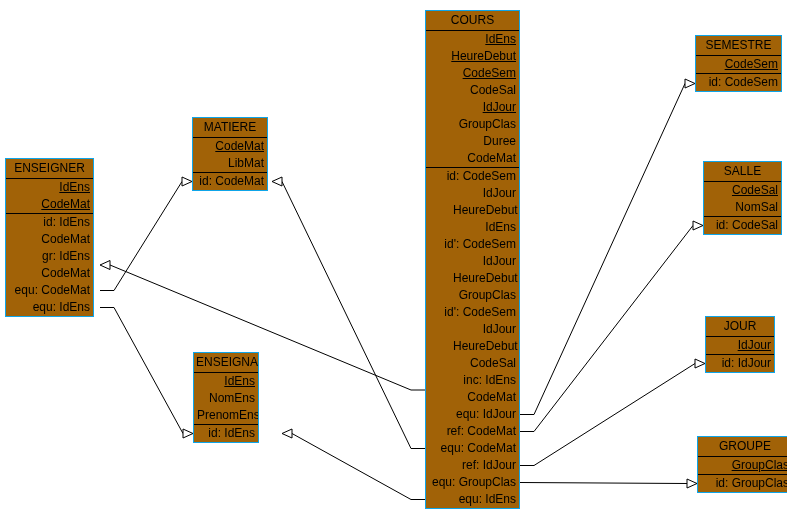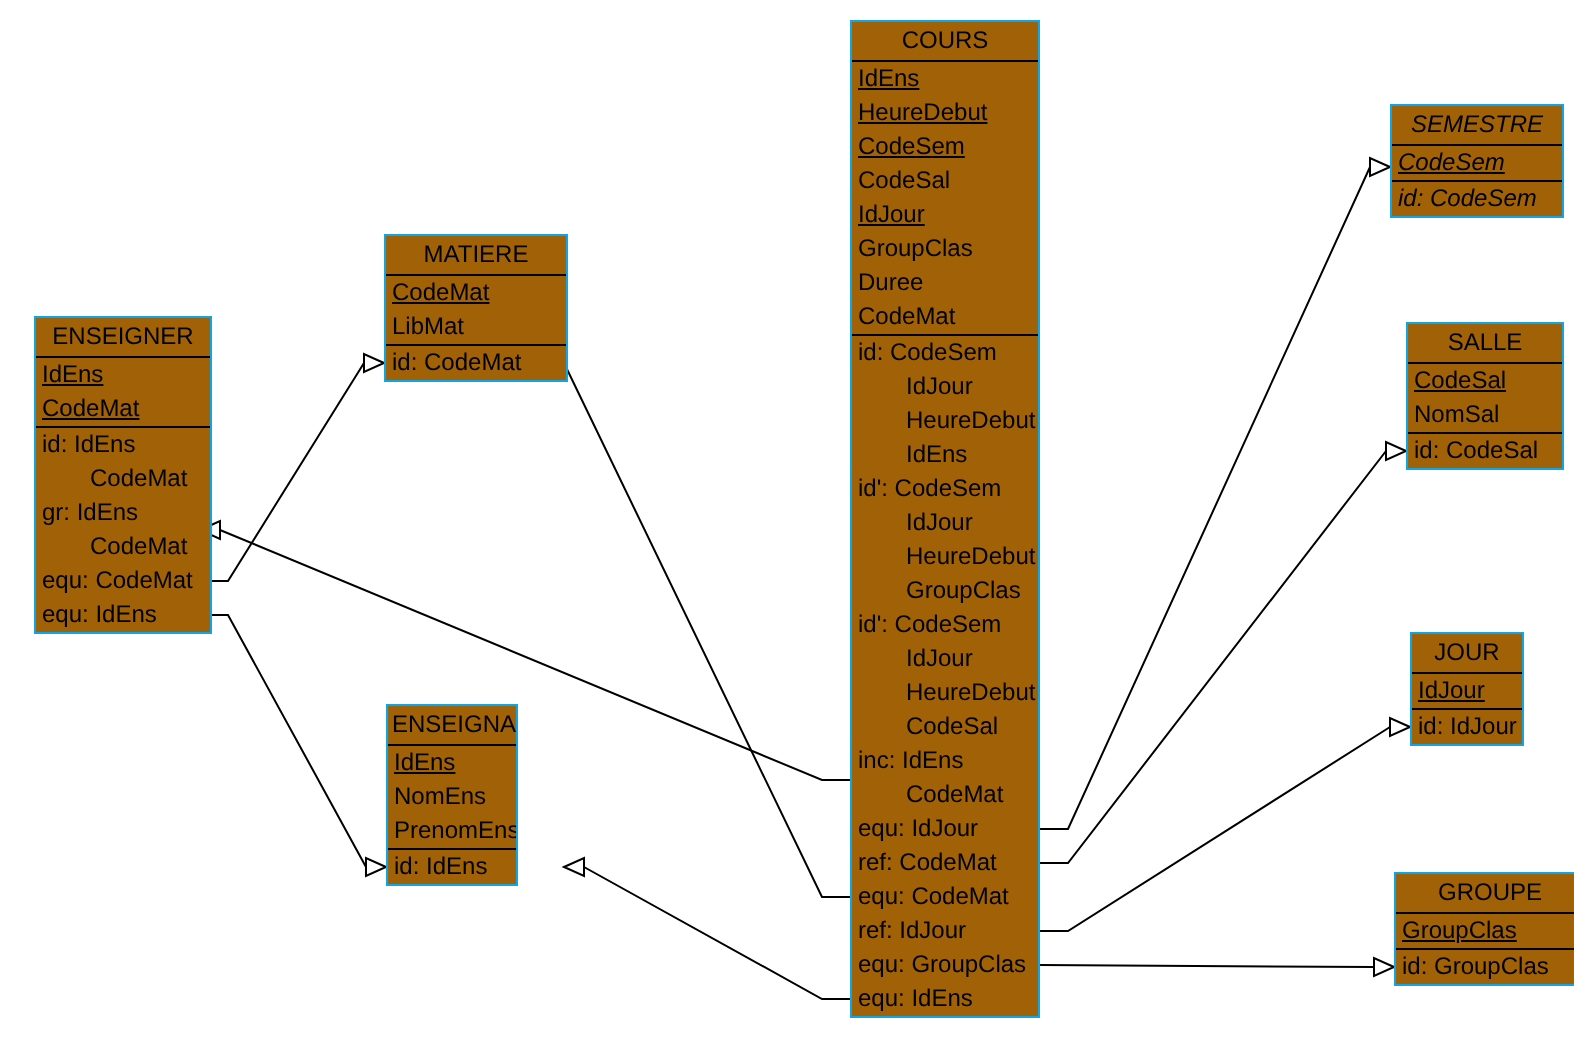--- a/index.html
+++ b/index.html
@@ -10,21 +10,21 @@
   }
   #wires{position:absolute;left:0;top:0;width:787px;height:527px;}
   .entity{
     position:absolute;background:#a16207;border:1px solid #0ea5e9;box-sizing:border-box;
   }
   .e-title{
     height:19px;line-height:19px;text-align:center;border-bottom:1px solid #000;
     padding:0 2px;white-space:nowrap;overflow:hidden;
   }
   .e-attrs{border-bottom:1px solid #000;}
-  .row{height:17px;line-height:17px;padding:0 3px;white-space:nowrap;overflow:hidden;}
+  .row{height:17px;line-height:17px;padding:0 3px;white-space:nowrap;overflow:hidden;text-align:right;}
   .row.u{text-decoration:underline;}
   .row.indent{padding-left:27px;}
   polyline{fill:none;stroke:#000;stroke-width:1;}
   polygon{fill:#fff;stroke:#000;stroke-width:1;}
 </style>
 </head>
 <body>
 
 <div id="canvas">
 
@@ -60,37 +60,37 @@
     <g>
       <polyline points="520,465.5 534,465.5 695,363.5"></polyline>
       <polygon points="705,363.5 695,359 695,368"></polygon>
     </g>
     <g>
       <polyline points="520,482.5 687,483.5"></polyline>
       <polygon points="697,483.5 687,479 687,488"></polygon>
     </g>
   </svg>
 
-  <div class="entity" style="left:17px;top:158px;width:89px;">
+  <div class="entity" style="left:5px;top:158px;width:89px;">
     <div class="e-title">ENSEIGNER</div>
     <div class="e-attrs">
         <div class="row u">IdEns</div>
         <div class="row u">CodeMat</div>
       </div>
     <div class="e-cons">
         <div class="row">id: IdEns</div>
         <div class="row indent">CodeMat</div>
         <div class="row">gr: IdEns</div>
         <div class="row indent">CodeMat</div>
         <div class="row">equ: CodeMat</div>
         <div class="row">equ: IdEns</div>
       </div>
   </div>
 
-  <div class="entity" style="left:192px;top:117px;width:92px;">
+  <div class="entity" style="left:192px;top:117px;width:76px;">
     <div class="e-title">MATIERE</div>
     <div class="e-attrs">
         <div class="row u">CodeMat</div>
         <div class="row">LibMat</div>
       </div>
     <div class="e-cons">
         <div class="row">id: CodeMat</div>
       </div>
   </div>
 
@@ -135,42 +135,42 @@
         <div class="row indent">CodeMat</div>
         <div class="row">equ: IdJour</div>
         <div class="row">ref: CodeMat</div>
         <div class="row">equ: CodeMat</div>
         <div class="row">ref: IdJour</div>
         <div class="row">equ: GroupClas</div>
         <div class="row">equ: IdEns</div>
       </div>
   </div>
 
-  <div class="entity" style="left:695px;top:52px;width:87px;font-style:italic;">
+  <div class="entity" style="left:695px;top:35px;width:87px;">
     <div class="e-title">SEMESTRE</div>
     <div class="e-attrs">
         <div class="row u">CodeSem</div>
       </div>
     <div class="e-cons">
         <div class="row">id: CodeSem</div>
       </div>
   </div>
 
   <div class="entity" style="left:703px;top:161px;width:79px;">
     <div class="e-title">SALLE</div>
     <div class="e-attrs">
         <div class="row u">CodeSal</div>
         <div class="row">NomSal</div>
       </div>
     <div class="e-cons">
         <div class="row">id: CodeSal</div>
       </div>
   </div>
 
-  <div class="entity" style="left:705px;top:316px;width:57px;">
+  <div class="entity" style="left:705px;top:316px;width:70px;">
     <div class="e-title">JOUR</div>
     <div class="e-attrs">
         <div class="row u">IdJour</div>
       </div>
     <div class="e-cons">
         <div class="row">id: IdJour</div>
       </div>
   </div>
 
   <div class="entity" style="left:697px;top:436px;width:96px;">

